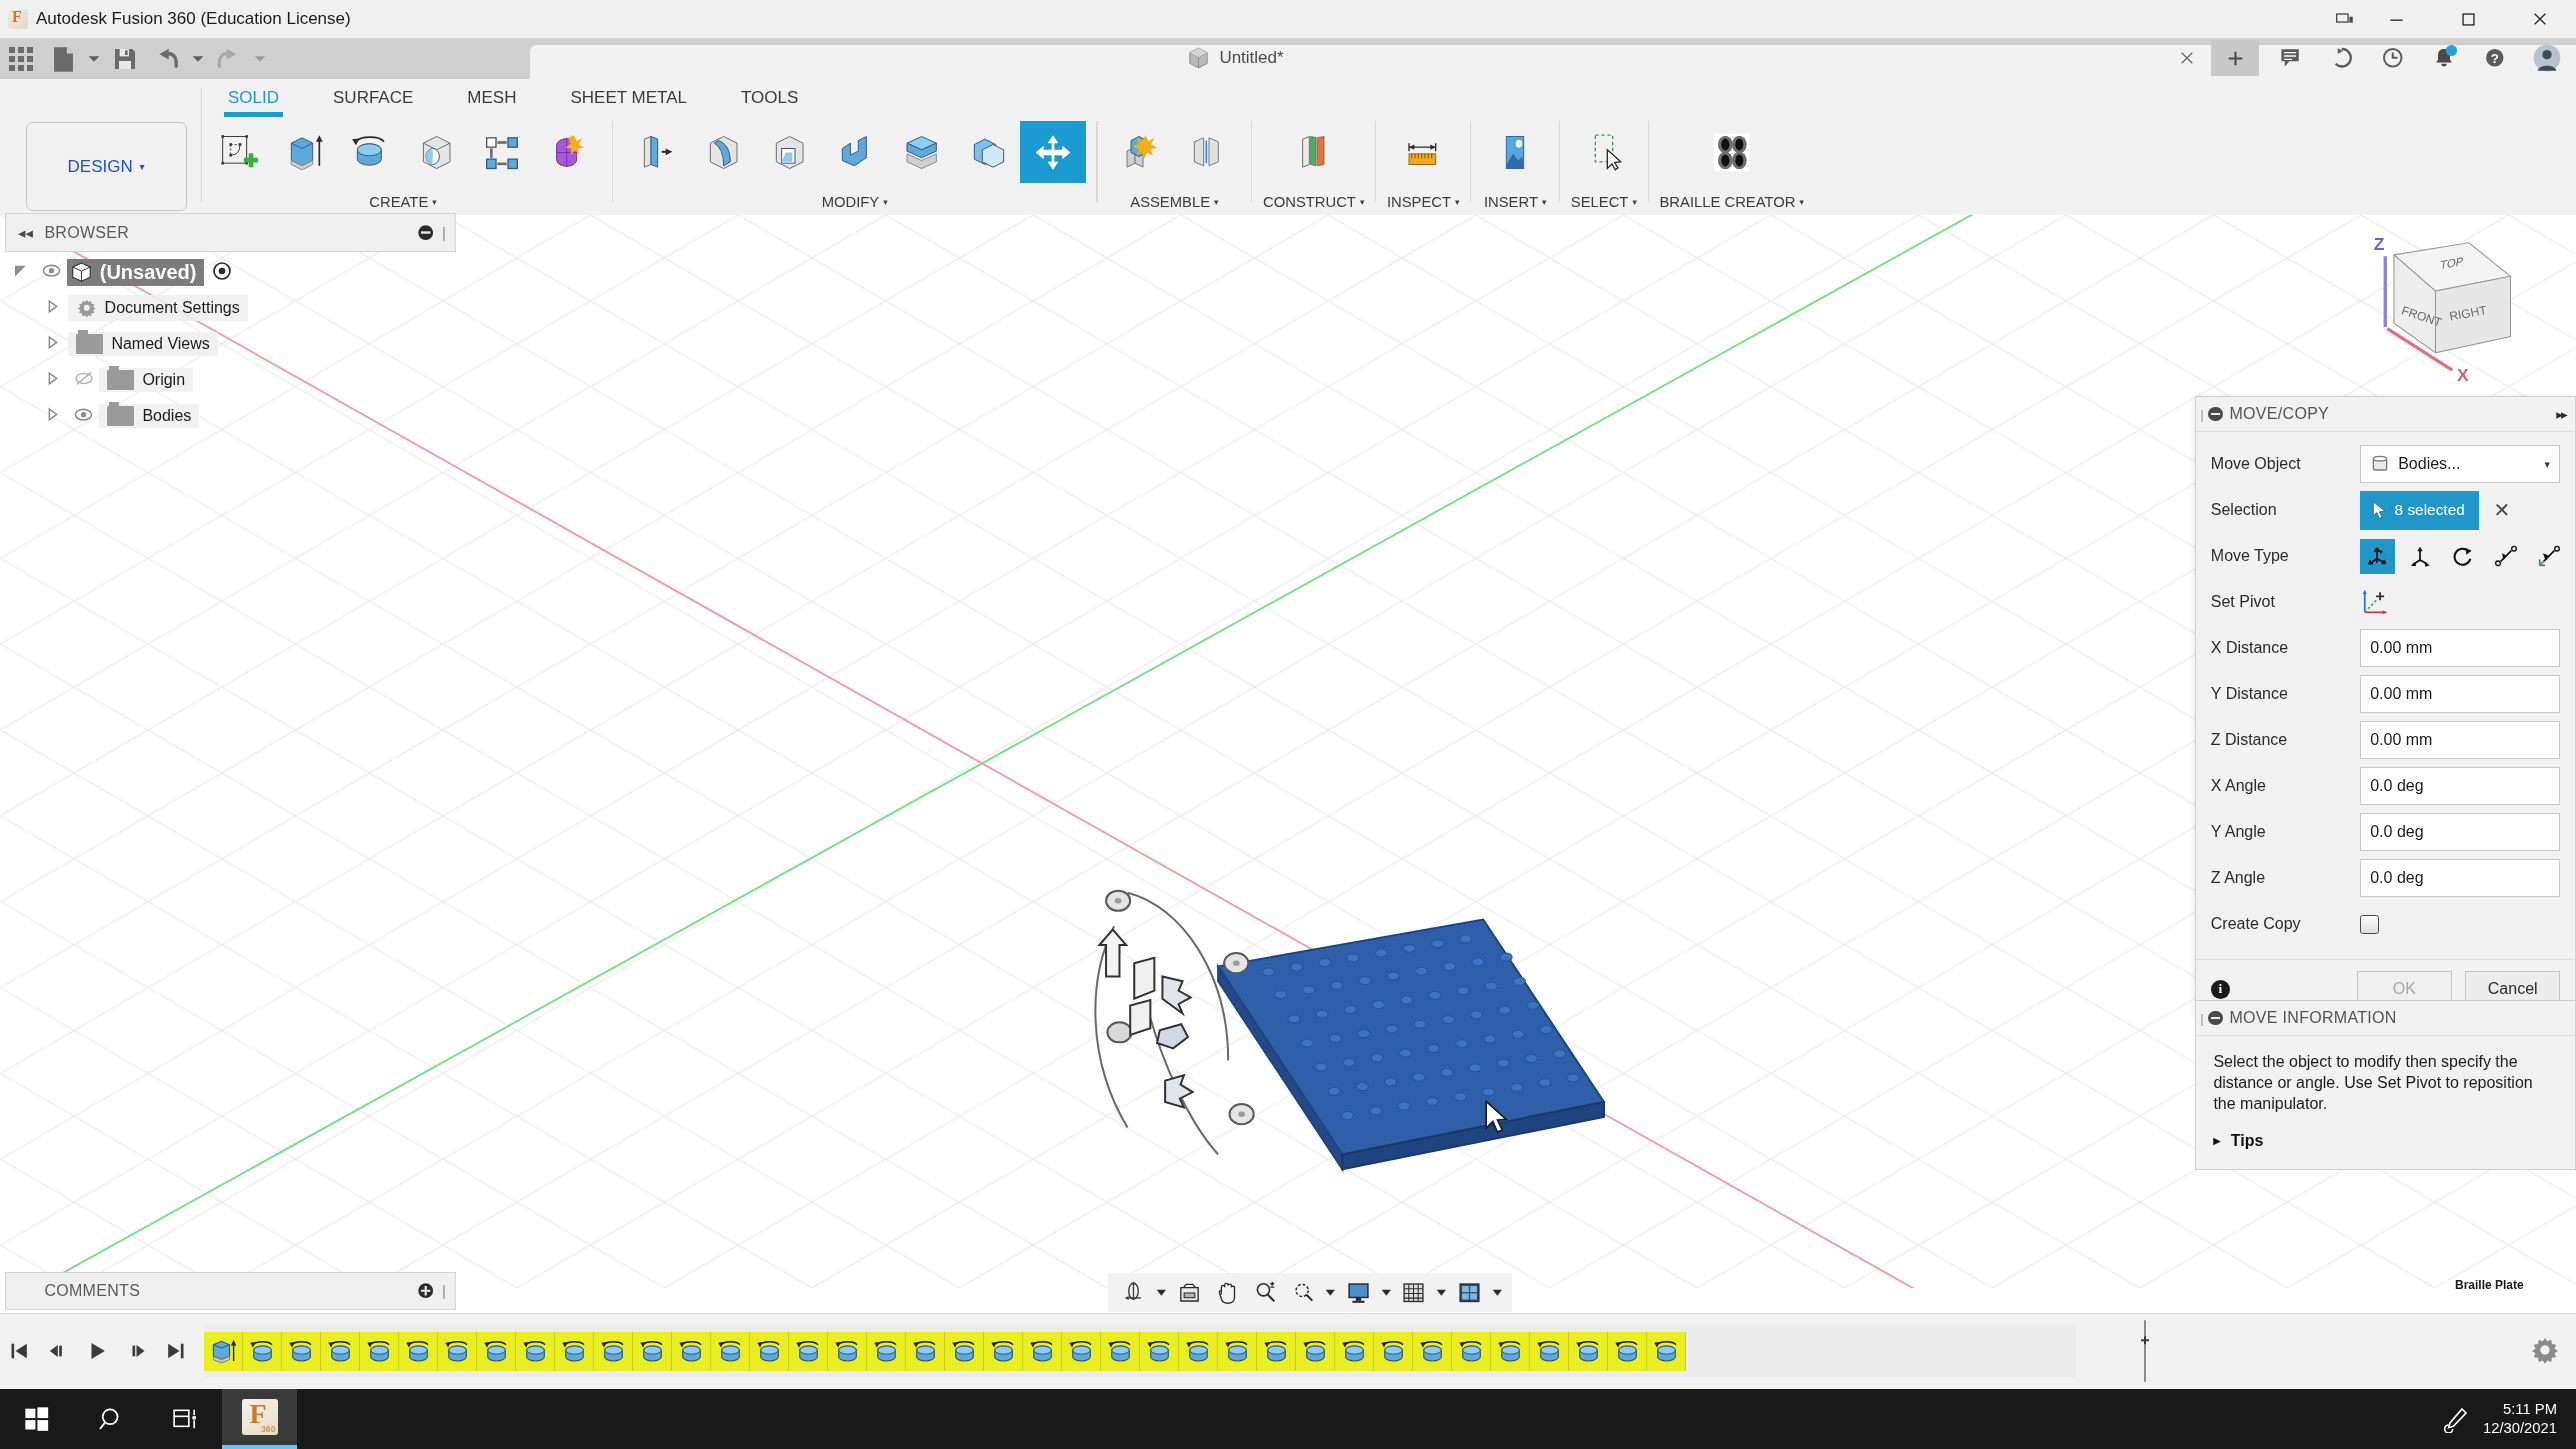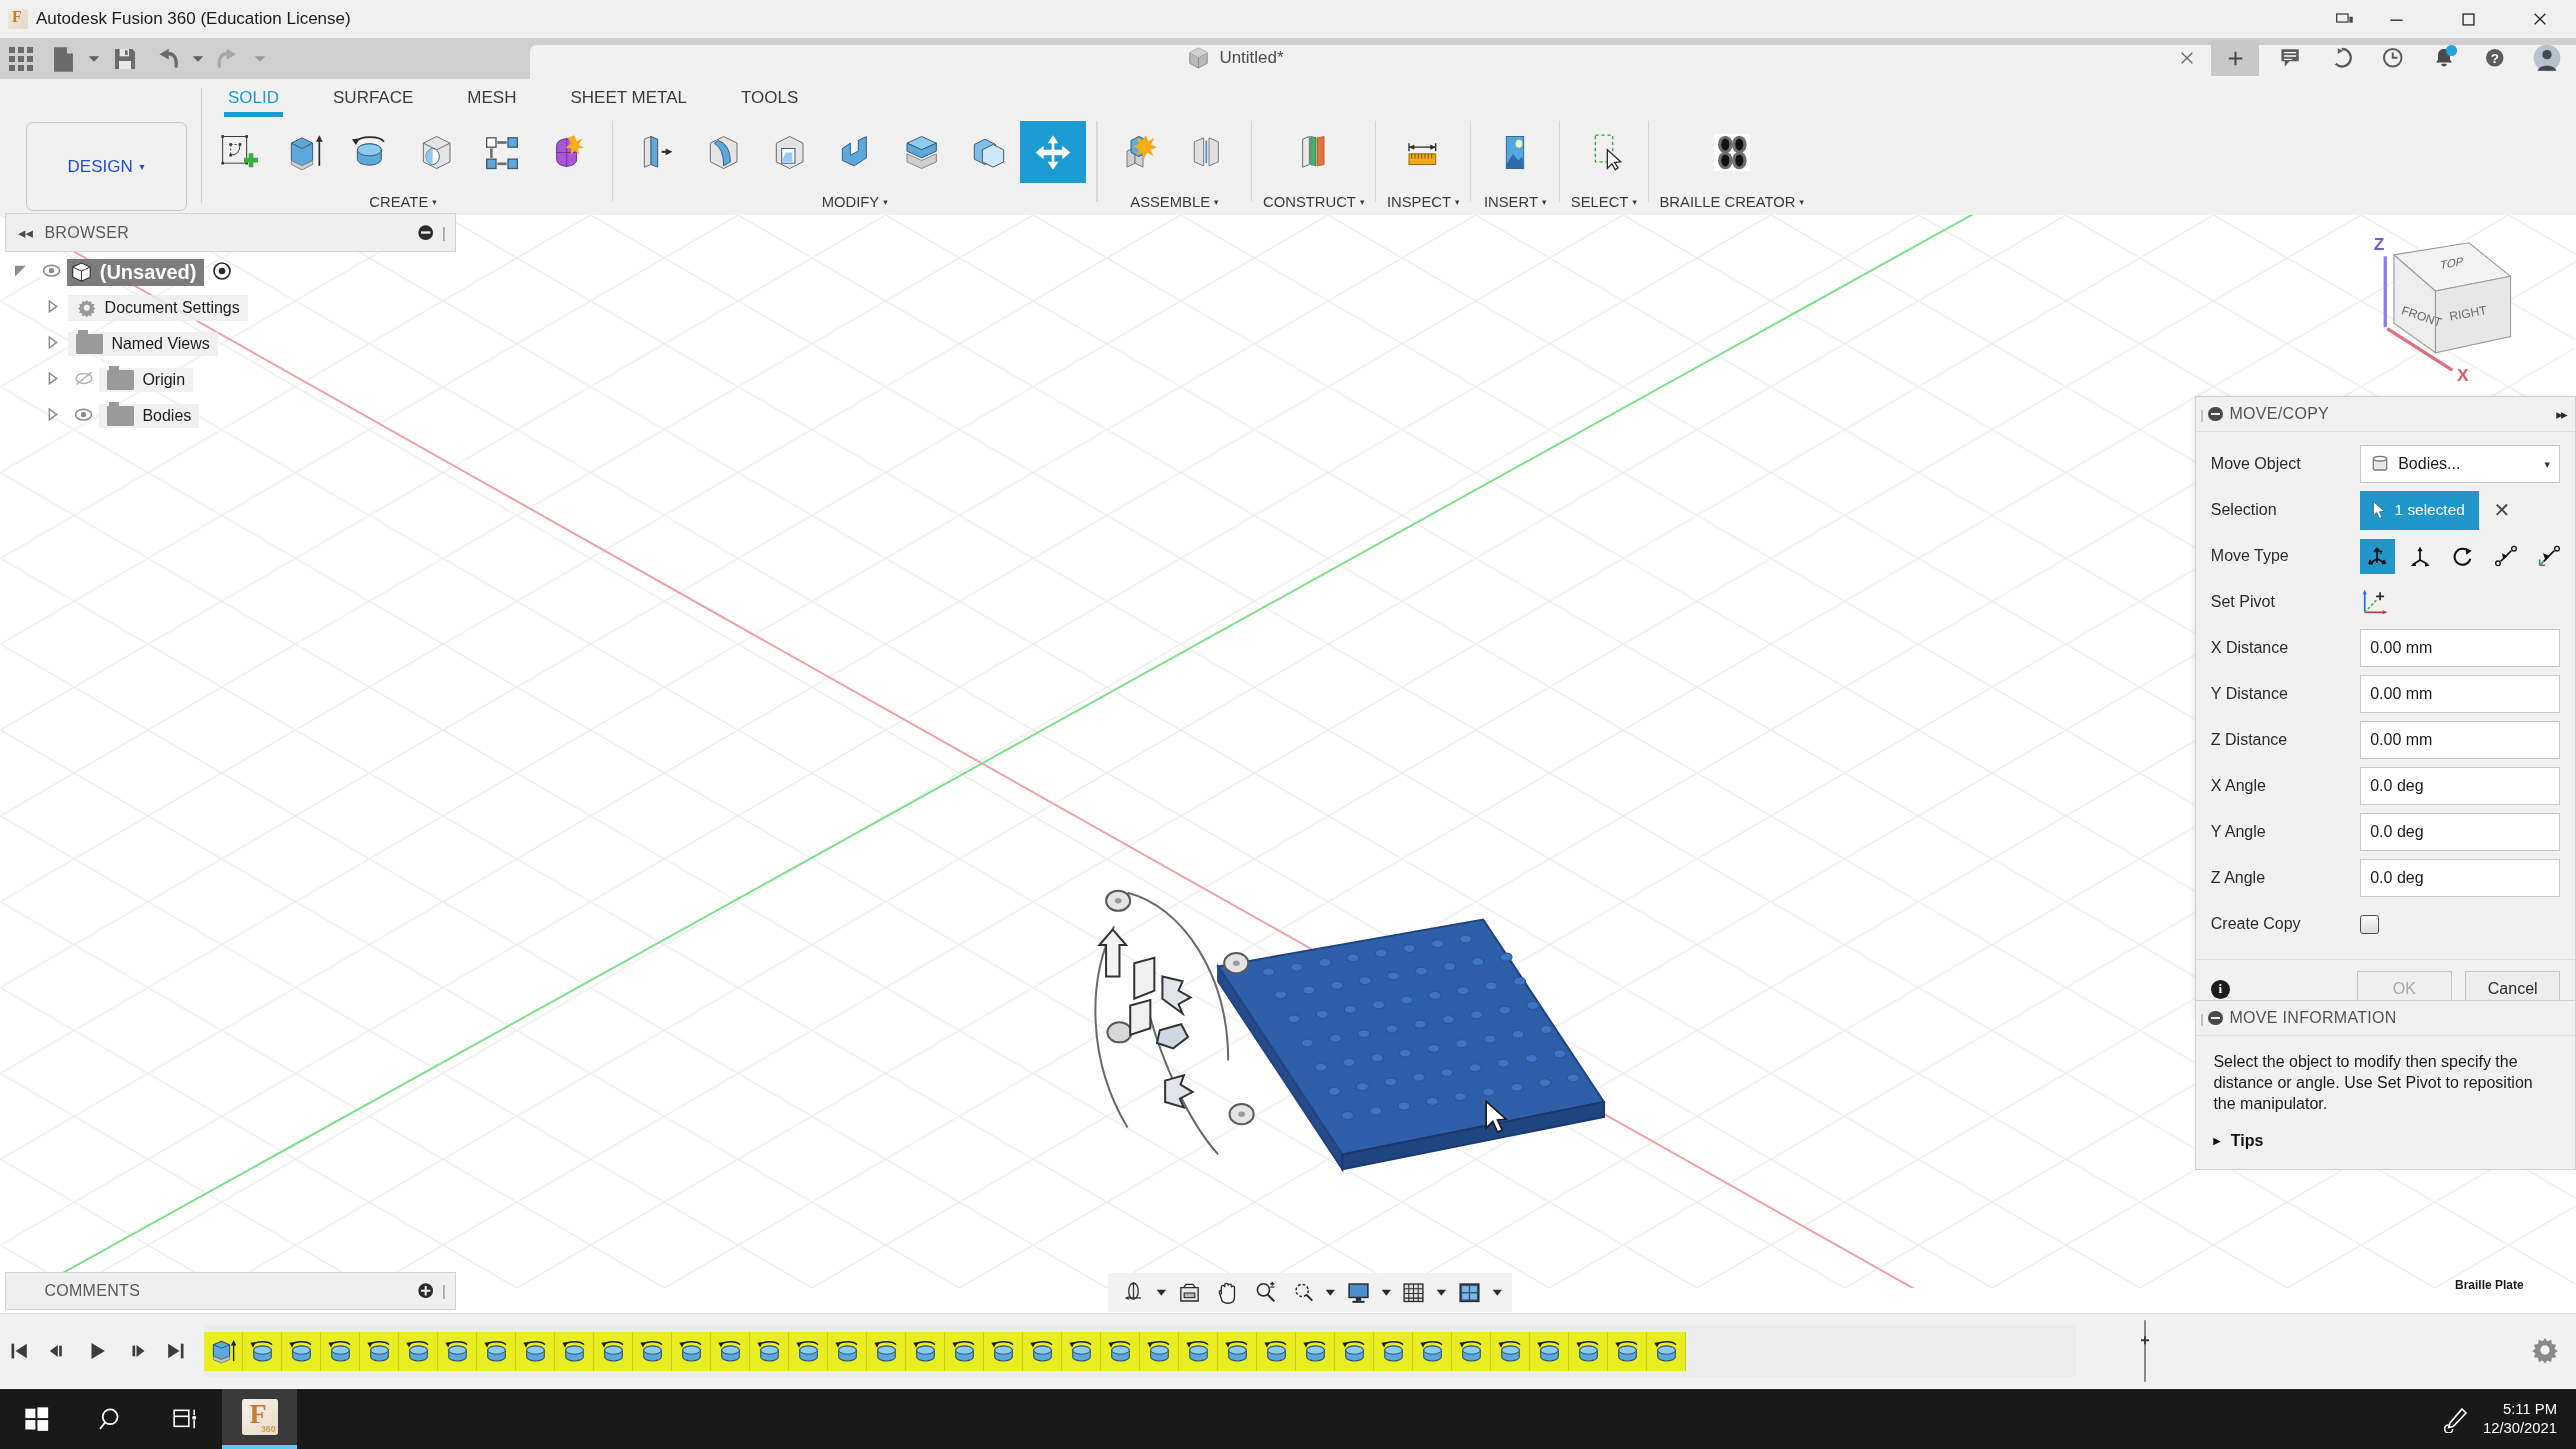--- a/index.html
+++ b/index.html
@@ -924,21 +924,21 @@
         <span class="dd-caret">▾</span>
       </span>
     </div>
 
     <div class="frow">
       <span class="flabel">Selection</span>
       <span class="sel-chip">
         <svg width="14.8" height="19" viewBox="0 0 22 28">
           <path d="M2 1 L2 22 L7 17 L11 26 L15 24 L11 16 L19 15 z" fill="#fff" stroke="#2b6e8f" stroke-width="1.4"></path>
         </svg>
-        <span>1 selected</span>
+        <span>8 selected</span>
       </span>
       <span class="clear-x">✕</span>
     </div>
 
     <div class="frow">
       <span class="flabel">Move Type</span>
       <span style="display:flex;align-items:center;">
         <span class="mt-btn on">
           <svg width="24" height="24" viewBox="0 0 36 36">
             <path d="M18 6 V28 M18 6 L14 12 M18 6 L22 12" stroke="#111" stroke-width="2.6" fill="none"></path>

